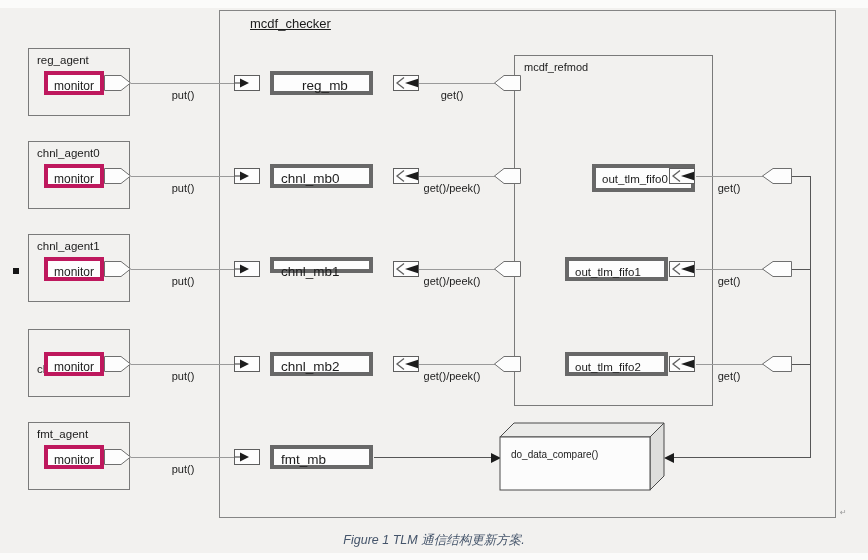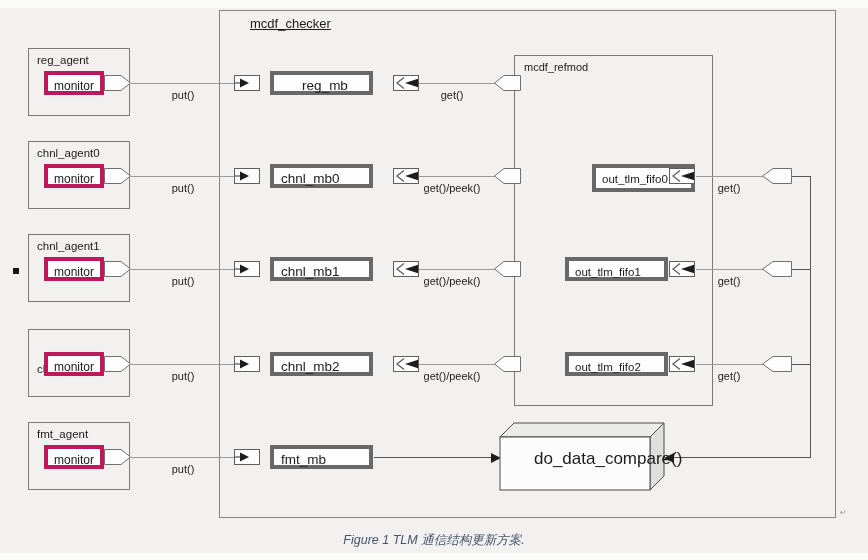--- a/index.html
+++ b/index.html
@@ -119,21 +119,21 @@
   <svg class="icon" style="left:104px;top:261px;" width="27" height="16">
       <polygon points="0.5,0.5 17,0.5 26.5,8 17,15.5 0.5,15.5" fill="#fdfdfd" stroke="#6f6f6f"></polygon>
     </svg>
   <div class="hl" style="left:131px;top:269px;width:103px;"></div>
   <div class="lbl" style="left:183px;top:269px;">put()</div>
   <svg class="icon" style="left:233px;top:260px;" width="28" height="18">
       <rect x="1.5" y="1.5" width="25" height="15" fill="#fdfdfd" stroke="#5e5e5e"></rect>
       <line x1="2" y1="9" x2="8" y2="9" stroke="#333"></line>
       <polygon points="7,4.5 16,9 7,13.5" fill="#1c1c1c"></polygon>
     </svg>
-  <div class="box" style="left:270px;top:257px;width:103px;height:24px;border-color:#686868;">
+  <div class="box" style="left:270px;top:257px;width:103px;height:16px;border-color:#686868;">
       <div class="mb-lbl">chnl_mb1</div>
     </div>
   <svg class="icon" style="left:392px;top:260px;" width="28" height="18">
       <rect x="1.5" y="1.5" width="25" height="15" fill="#fdfdfd" stroke="#5e5e5e"></rect>
       <polyline points="12,3.5 5,9 12,14.5" fill="none" stroke="#5e5e5e" stroke-width="1.3"></polyline>
       <polygon points="26,4.8 13,9 26,13.2" fill="#1c1c1c"></polygon>
     </svg>
   <div class="hl" style="left:419px;top:269px;width:77px;"></div>
   <div class="lbl" style="left:452px;top:269px;">get()/peek()</div>
   <svg class="icon" style="left:494px;top:261px;" width="27" height="16">
@@ -225,18 +225,18 @@
   <div class="hl dark" style="left:673px;top:457px;width:138px;"></div>
   <svg class="icon" style="left:664px;top:452px;" width="10" height="12">
       <polygon points="10,1 0,6 10,11" fill="#1c1c1c"></polygon>
     </svg>
 
   <svg class="icon" style="left:496px;top:419px;" width="172" height="74">
     <polygon points="4,18 18,4 168,4 154,18" fill="#ebebe9" stroke="#4a4a4a"></polygon>
     <polygon points="154,18 168,4 168,57 154,71" fill="#dededc" stroke="#4a4a4a"></polygon>
     <rect x="4" y="18" width="150" height="53" fill="#fcfcfc" stroke="#4a4a4a"></rect>
   </svg>
-  <div class="title" style="left:534px;top:449px;font-size:17px;">do_data_compare()</div>
+  <div class="title" style="left:511px;top:449px;font-size:10px;">do_data_compare()</div>
 
   <span class="mark" style="left:840px;top:508px;">↵</span>
 
   <div class="caption" style="color: rgb(68, 84, 106);">Figure 1 TLM 通信结构更新方案.</div>
 </div>
 
 </body></html>

